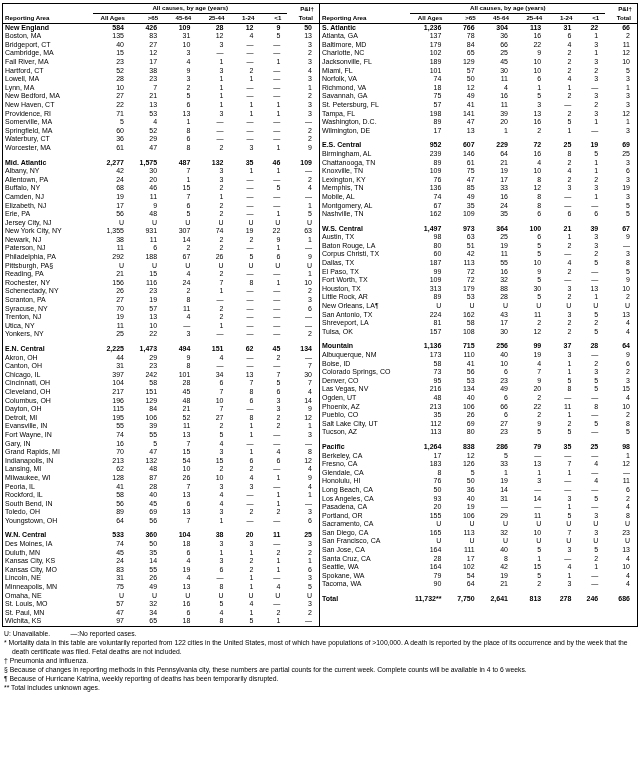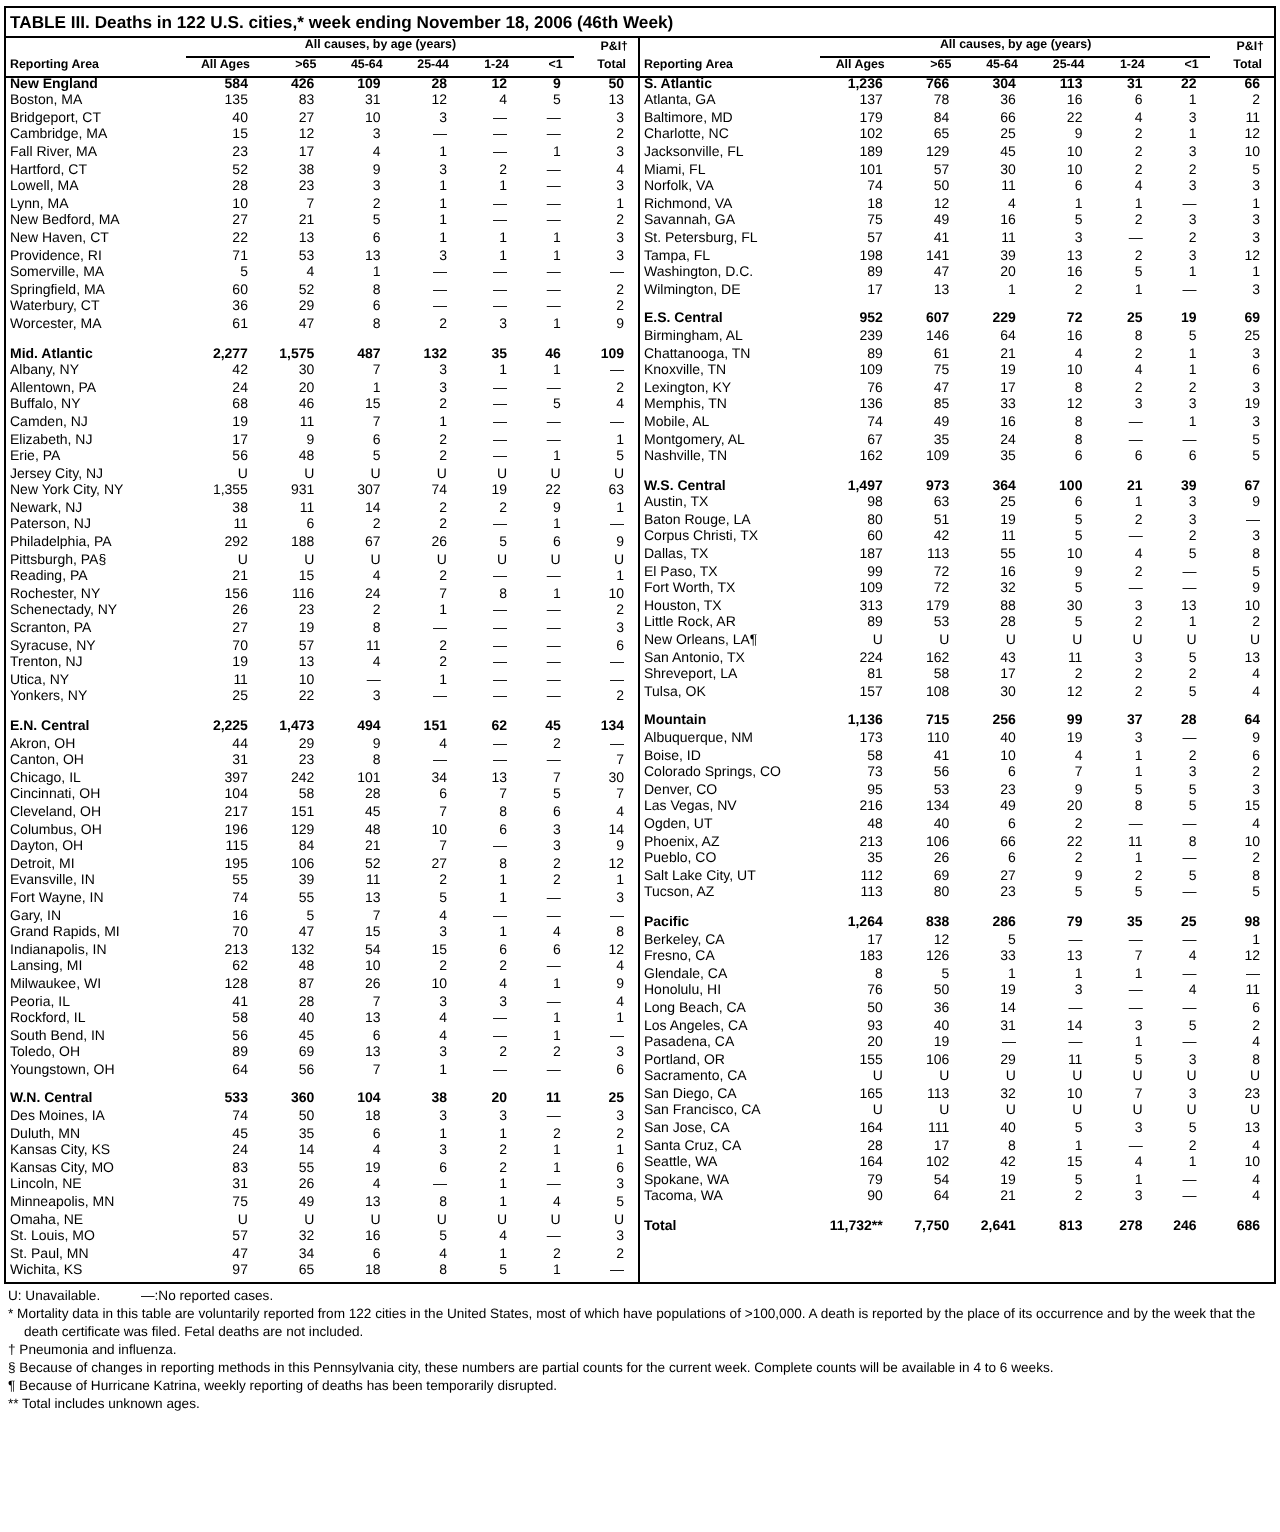--- a/index.html
+++ b/index.html
@@ -34,21 +34,20 @@
   tr.region td, tr.total td { font-weight:bold; }
   tr.spacer td { height:6px; line-height:6px; }
   .footnotes { padding:2px 2px 0 2px; }
   .fn { font-size:6.8px; line-height:9px; padding-left:8px; text-indent:-8px; }
 </style>
 </head>
 <body>
 
 <div class="page">
   <div class="tablebox">
-    <div class="title">TABLE III. Deaths in 122 U.S. cities,* week ending November 18, 2006 (46th Week)</div>
     <div class="tables">
 
       <div class="half left">
         <table>
           <colgroup>
             <col style="width:28.5%">
               <col style="width:12%">
               <col style="width:10.5%">
             <col style="width:10.5%">
               <col style="width:10.5%">

